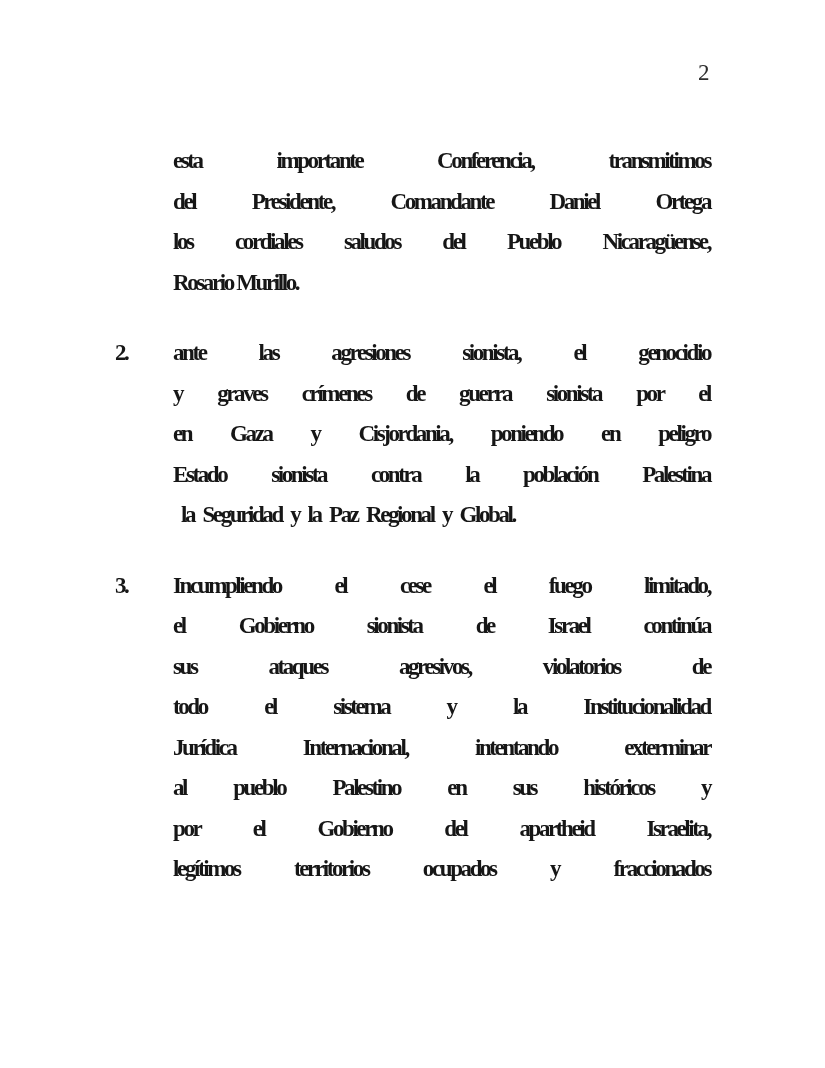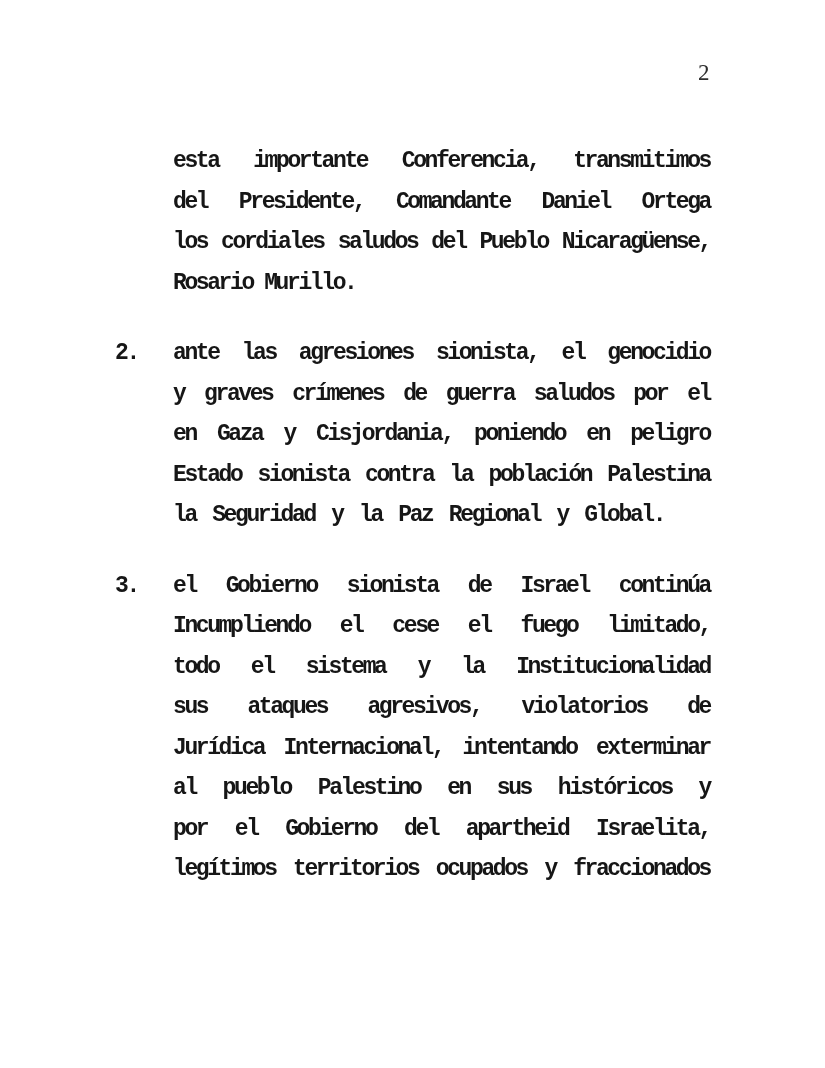--- a/index.html
+++ b/index.html
@@ -28,20 +28,21 @@
   }
   .content {
     position: absolute;
     left: 115px;
     top: 141px;
     width: 595px;
   }
   .para {
     display: flex;
     margin: 0 0 30px 0;
+    font-family: Liberation Serif, serif;
   }
   .marker {
     flex: 0 0 58px;
     width: 58px;
     font-size: 23px;
     letter-spacing: -2.4px;
     line-height: 40.5px;
   }
   .lines {
     flex: 0 0 537px;
@@ -56,20 +57,21 @@
     text-align-last: justify;
   }
   .line.align-left {
     text-align: center;
     text-align-last: left;
   }
   .line.stretch-slight {
     text-align: right;
     text-align-last: left;
     word-spacing: 5px;
+    margin-left: 8px;
   }
 </style>
 </head>
 <body>
 
 <div class="sheet">
 
   <div class="page-number">2</div>
 
   <div class="content">
@@ -81,34 +83,34 @@
         <div class="line">del Presidente, Comandante Daniel Ortega</div>
         <div class="line">los cordiales saludos del Pueblo Nicaragüense,</div>
         <div class="line align-left">Rosario Murillo.</div>
       </div>
     </div>
 
     <div class="para">
       <div class="marker">2.</div>
       <div class="lines">
         <div class="line">ante las agresiones sionista, el genocidio</div>
-        <div class="line">y graves crímenes de guerra saludos por el</div>
+        <div class="line">y graves crímenes de guerra sionista por el</div>
         <div class="line">en Gaza y Cisjordania, poniendo en peligro</div>
         <div class="line">Estado sionista contra la población Palestina</div>
         <div class="line stretch-slight">la Seguridad y la Paz Regional y Global.</div>
       </div>
     </div>
 
     <div class="para">
       <div class="marker">3.</div>
       <div class="lines">
+        <div class="line">Incumpliendo el cese el fuego limitado,</div>
         <div class="line">el Gobierno sionista de Israel continúa</div>
-        <div class="line">Incumpliendo el cese el fuego limitado,</div>
+        <div class="line">sus ataques agresivos, violatorios de</div>
         <div class="line">todo el sistema y la Institucionalidad</div>
-        <div class="line">sus ataques agresivos, violatorios de</div>
         <div class="line">Jurídica Internacional, intentando exterminar</div>
         <div class="line">al pueblo Palestino en sus históricos y</div>
         <div class="line">por el Gobierno del apartheid Israelita,</div>
         <div class="line">legítimos territorios ocupados y fraccionados</div>
       </div>
     </div>
 
   </div>
 </div>
 

